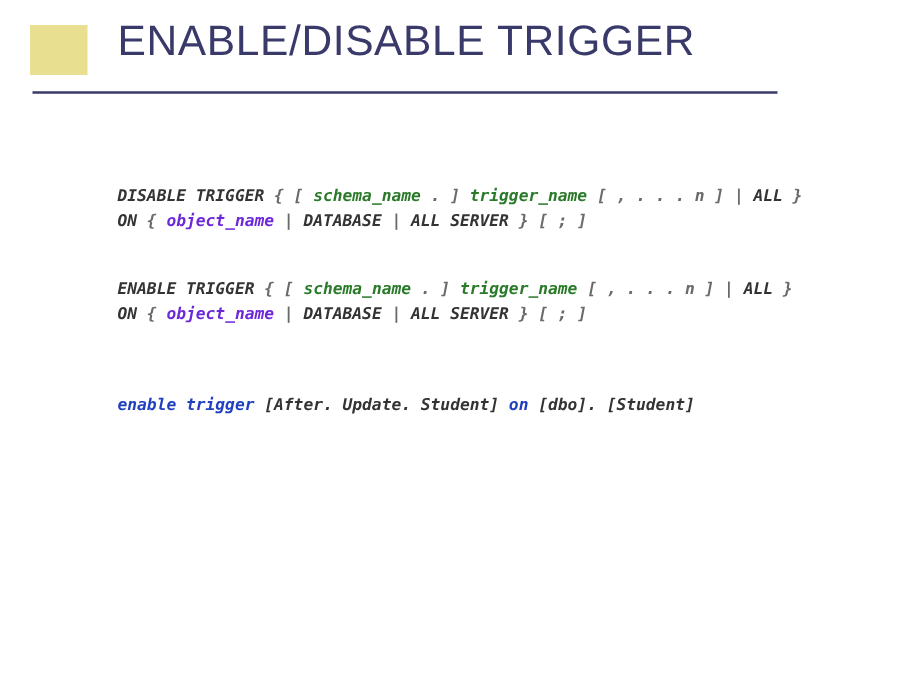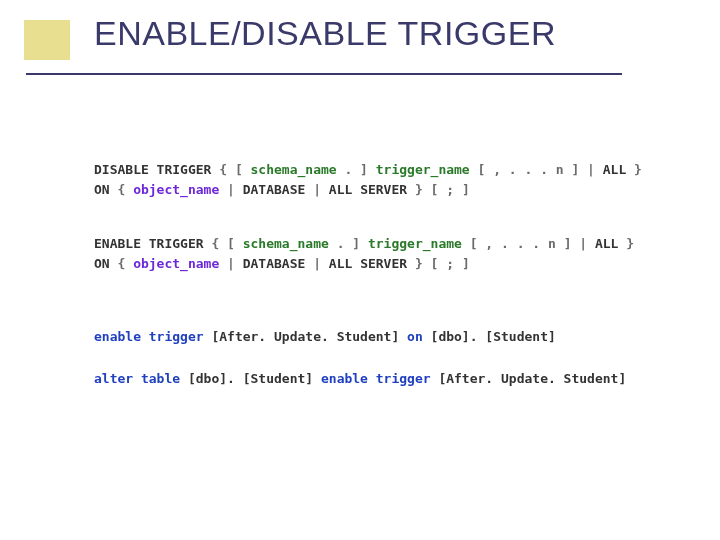--- a/index.html
+++ b/index.html
@@ -41,26 +41,27 @@
     position: absolute;
     left: 26px;
     top: 73px;
     width: 596px;
     height: 0;
     border-top: 2px solid #3a3a6a;
   }
   .content {
     position: absolute;
     left: 94px;
-    top: 160px;
+    top: 148px;
     width: 580px;
     font-size: 13px;
     line-height: 1.55;
     color: #333333;
     font-weight: 700;
+    font-style: italic;
   }
   .block {
     margin-bottom: 34px;
   }
   .mono {
     font-family: "Lucida Console", Consolas, monospace;
     font-weight: 700;
     font-size: 13px;
   }
   .kw-red   { color: #6d28d9; }
@@ -90,18 +91,15 @@
       <span class="plain">ENABLE TRIGGER</span><span class="kw-gray"> { [ </span><span class="kw-green">schema_name</span><span class="kw-gray"> . ] </span><span class="kw-green">trigger_name</span><span class="kw-gray"> [ </span><span class="kw-gray">, . . . n</span><span class="kw-gray"> ] | </span><span class="plain">ALL</span><span class="kw-gray"> } </span><br>
       <span class="plain">ON</span><span class="kw-gray"> { </span><span class="kw-red">object_name</span><span class="kw-gray"> | </span><span class="plain">DATABASE</span><span class="kw-gray"> | </span><span class="plain">ALL SERVER</span><span class="kw-gray"> } [ ; ]</span>
     </div>
 
     <div style="height:18px"></div>
 
     <div class="block" style="margin-bottom:22px">
       <span class="kw-blue">enable trigger</span><span class="plain"> [After. Update. Student] </span><span class="kw-blue">on</span><span class="plain"> [dbo]. [Student]</span>
     </div>
 
-    <div class="block">
-      <span class="kw-blue">alter table</span><span class="plain"> [dbo]. [Student] </span><span class="kw-blue">enable trigger</span><span class="plain"> [After. Update. Student]</span>
-    </div>
 
   </div>
 </div>
 
 </body></html>

